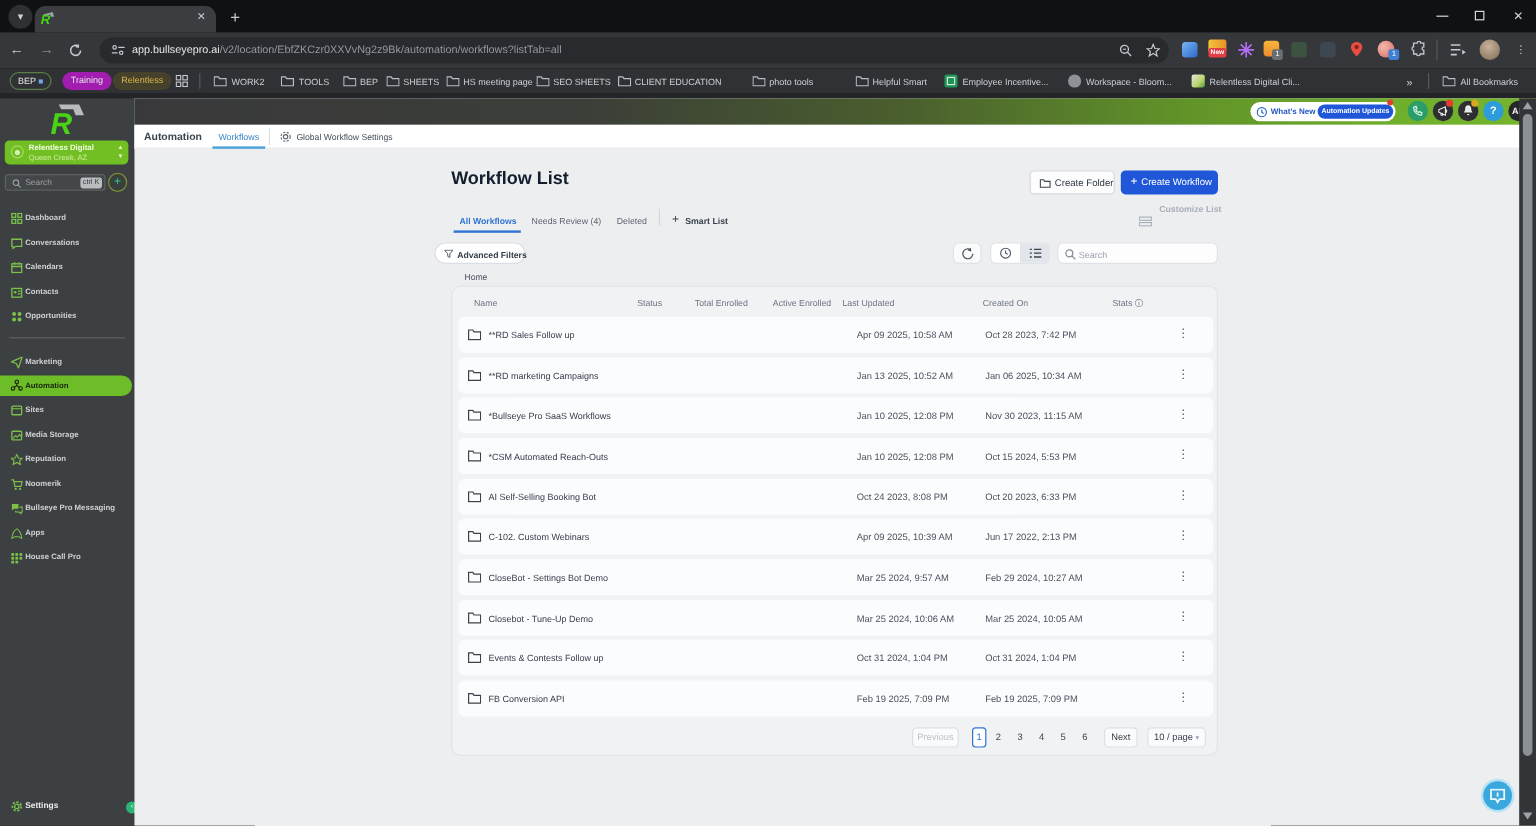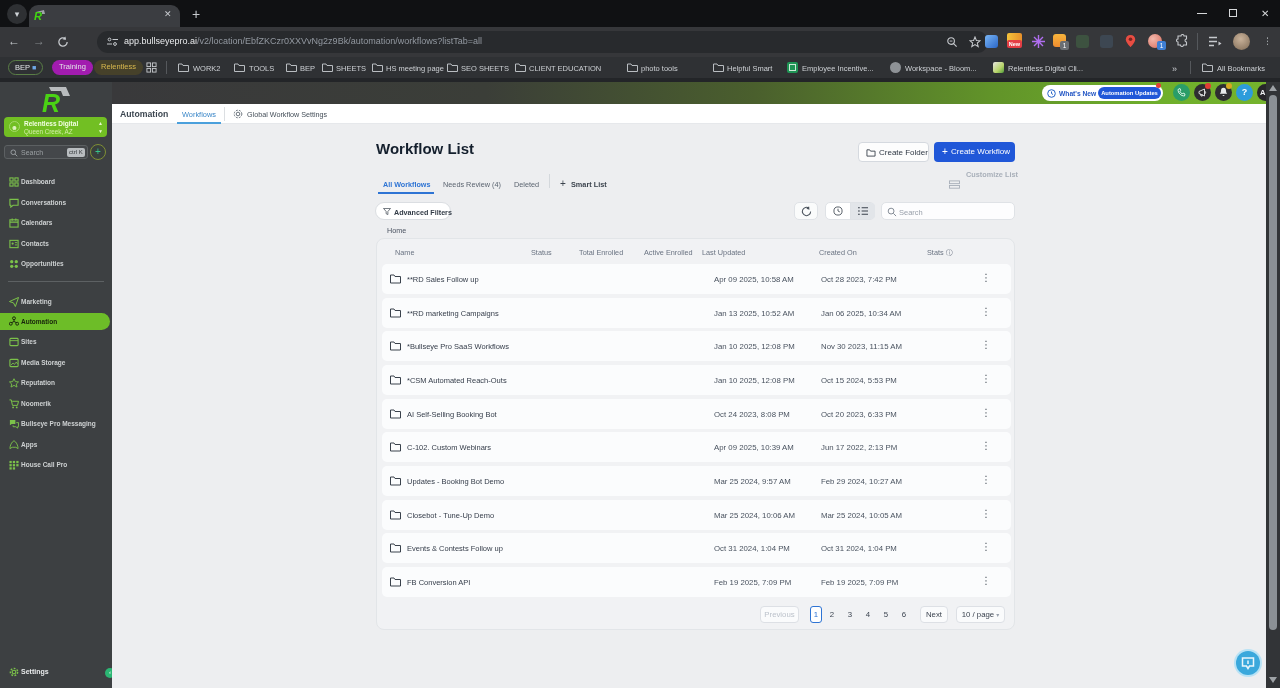--- a/index.html
+++ b/index.html
@@ -39,21 +39,21 @@
   <div class="ab" style="left:1261px;top:8px;color:#d6d8da;font-size:10px;">✕</div>
 </div>
 
 <div class="ab" style="left:0;top:27px;width:1280px;height:30px;background:#36373a;">
   <div class="ab" style="left:8px;top:7px;color:#c6c9cd;font-size:12px;">←</div>
   <div class="ab" style="left:33px;top:7px;color:#85898d;font-size:12px;">→</div>
   <svg class="ab" style="left:57px;top:9px;" width="12" height="12" viewBox="0 0 13 13">
       <path d="M11 6.5 a4.5 4.5 0 1 1 -1.8 -3.6" fill="none" stroke="#c6c9cd" stroke-width="1.4"></path>
       <polygon points="9.2,0.6 9.6,4.4 6,3.4" fill="#c6c9cd"></polygon>
     </svg>
-  <div class="ab" style="left:97px;top:4px;width:891px;height:22px;background:#282a2d;border-radius:11px;">
+  <div class="ab" style="left:83px;top:4px;width:891px;height:22px;background:#282a2d;border-radius:11px;">
     <svg class="ab" style="left:10px;top:6px;" width="11" height="10" viewBox="0 0 11 10">
         <circle cx="2.5" cy="2.5" r="1.4" fill="none" stroke="#c6c9cd"></circle>
         <circle cx="8" cy="7" r="1.4" fill="none" stroke="#c6c9cd"></circle>
         <path d="M5.5 2.5 H11 M0 7 H5" stroke="#c6c9cd"></path>
       </svg>
     <div class="ab" style="left:27px;top:5px;font-size:9px;color:#e8eaec;white-space:nowrap;">app.bullseyepro.ai<span style="color:#9298a0;">/v2/location/EbfZKCzr0XXVvNg2z9Bk/automation/workflows?listTab=all</span></div>
     <svg class="ab" style="left:849px;top:5px;" width="12" height="12" viewBox="0 0 13 13">
         <circle cx="5.5" cy="5.5" r="3.6" fill="none" stroke="#c6c9cd" stroke-width="1.2"></circle>
         <path d="M8.2 8.2 L11.5 11.5" stroke="#c6c9cd" stroke-width="1.2"></path>
         <path d="M4 5.5 h3" stroke="#c6c9cd"></path>
@@ -369,21 +369,21 @@
   <div class="ab" style="left:437px;top:92px;width:1px;height:14px;background:#d4d8dc;"></div>
   <div class="ab" style="left:448px;top:96px;font-size:10px;color:#3b434d;">+</div>
   <div class="ab" style="left:459px;top:98px;font-size:7.3px;font-weight:bold;color:#3b434d;white-space:nowrap;">Smart List</div>
   <svg class="ab" style="left:837px;top:98px;" width="11" height="10" viewBox="0 0 12 11">
       <g fill="none" stroke="#a8afb9">
         <rect x="0.5" y="1" width="11" height="3"></rect>
         <rect x="0.5" y="6" width="11" height="3"></rect>
       </g>
     </svg>
   <div class="ab" style="left:854px;top:88px;font-size:7.3px;font-weight:bold;color:#a8afb9;white-space:nowrap;">Customize List</div>
-  <div class="ab" style="left:263px;top:120px;width:76px;height:18px;background:#fff;border:1px solid #dbdee2;border-radius:13px;">
+  <div class="ab" style="left:250px;top:120px;width:76px;height:18px;background:#fff;border:1px solid #dbdee2;border-radius:13px;">
     <svg class="ab" style="left:7px;top:5px;" width="8" height="7" viewBox="0 0 9 8">
         <path d="M0.5 0.5 h8 l-3 3.5 v3.5 l-2 -1 v-2.5 Z" fill="none" stroke="#4a525c" stroke-width="0.9"></path>
       </svg>
     <div class="ab" style="left:18px;top:5px;font-size:7.2px;font-weight:bold;color:#333c47;white-space:nowrap;">Advanced Filters</div>
   </div>
   <div class="ab" style="left:682px;top:120px;width:24px;height:18px;background:#fafbfb;border:1px solid #dfe2e6;border-radius:5px;">
     <svg class="ab" style="left:6px;top:3px;" width="11" height="11" viewBox="0 0 12 12">
         <path d="M10.5 6 a4.5 4.5 0 1 1 -1.8 -3.6" fill="none" stroke="#4a525c" stroke-width="1.1"></path>
         <polygon points="8.8,0.4 9.2,4 5.8,3" fill="#4a525c"></polygon>
       </svg>
@@ -468,21 +468,21 @@
         </svg>
         <span class="nm">C-102. Custom Webinars</span>
         <span class="d1">Apr 09 2025, 10:39 AM</span>
         <span class="d2">Jun 17 2022, 2:13 PM</span>
         <span class="kb">⋮</span>
       </div>
     <div class="row" style="top:227px;">
         <svg class="fi" width="11" height="10" viewBox="0 0 11 10">
           <path d="M0.5 1 h3.5 l1 1.5 h5.5 v6.5 h-10 Z" fill="none" stroke="#3a424c" stroke-width="1"></path>
         </svg>
-        <span class="nm">Updates - Booking Bot Demo</span>
+        <span class="nm">CloseBot - Settings Bot Demo</span>
         <span class="d1">Mar 25 2024, 9:57 AM</span>
         <span class="d2">Feb 29 2024, 10:27 AM</span>
         <span class="kb">⋮</span>
       </div>
     <div class="row" style="top:261px;">
         <svg class="fi" width="11" height="10" viewBox="0 0 11 10">
           <path d="M0.5 1 h3.5 l1 1.5 h5.5 v6.5 h-10 Z" fill="none" stroke="#3a424c" stroke-width="1"></path>
         </svg>
         <span class="nm">Closebot - Tune-Up Demo</span>
         <span class="d1">Mar 25 2024, 10:06 AM</span>

